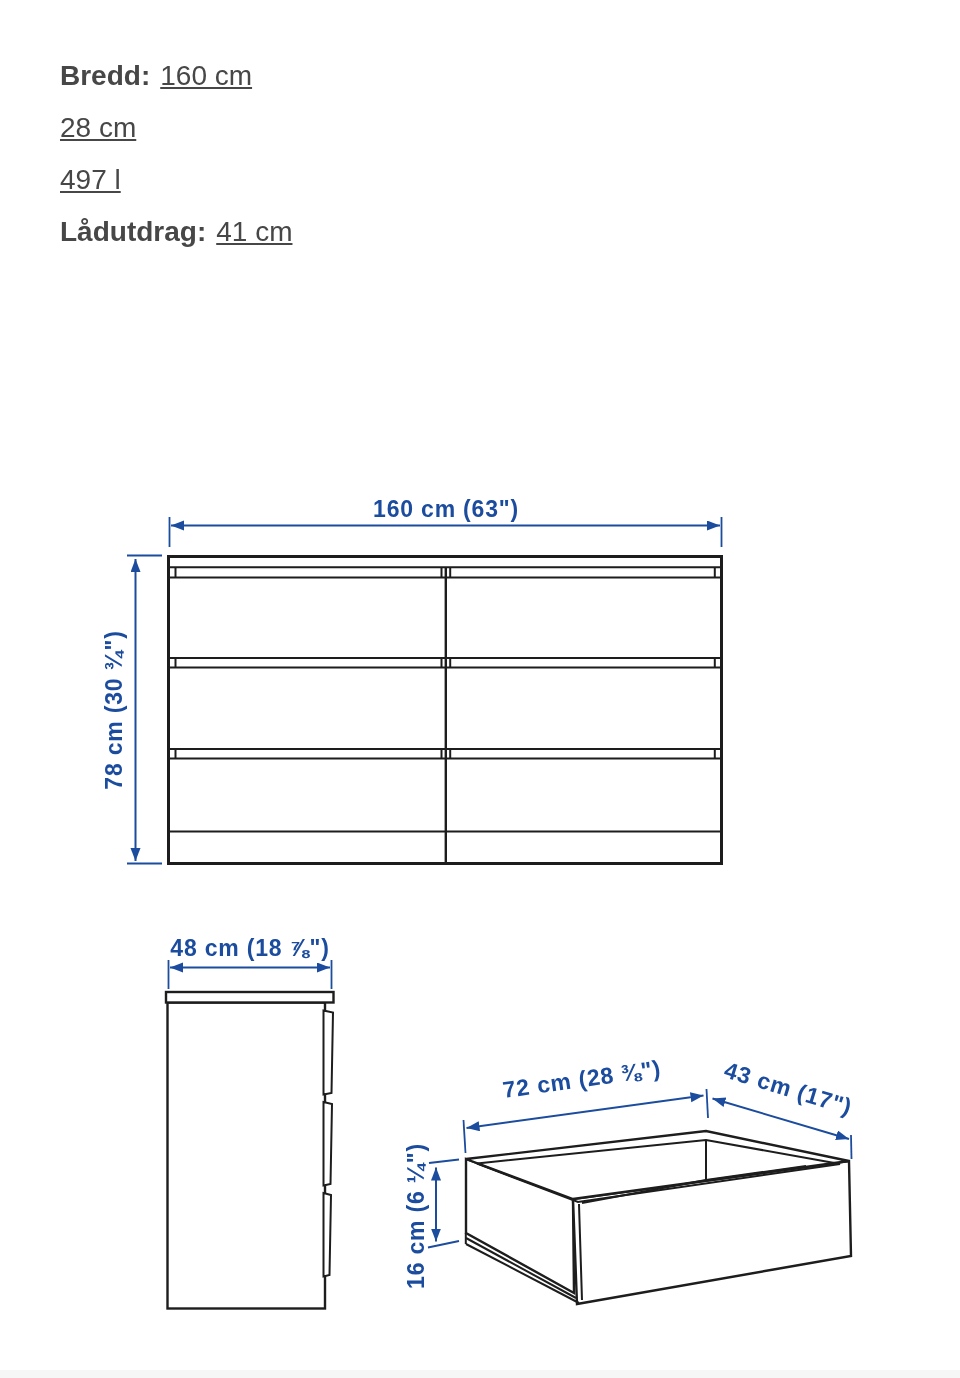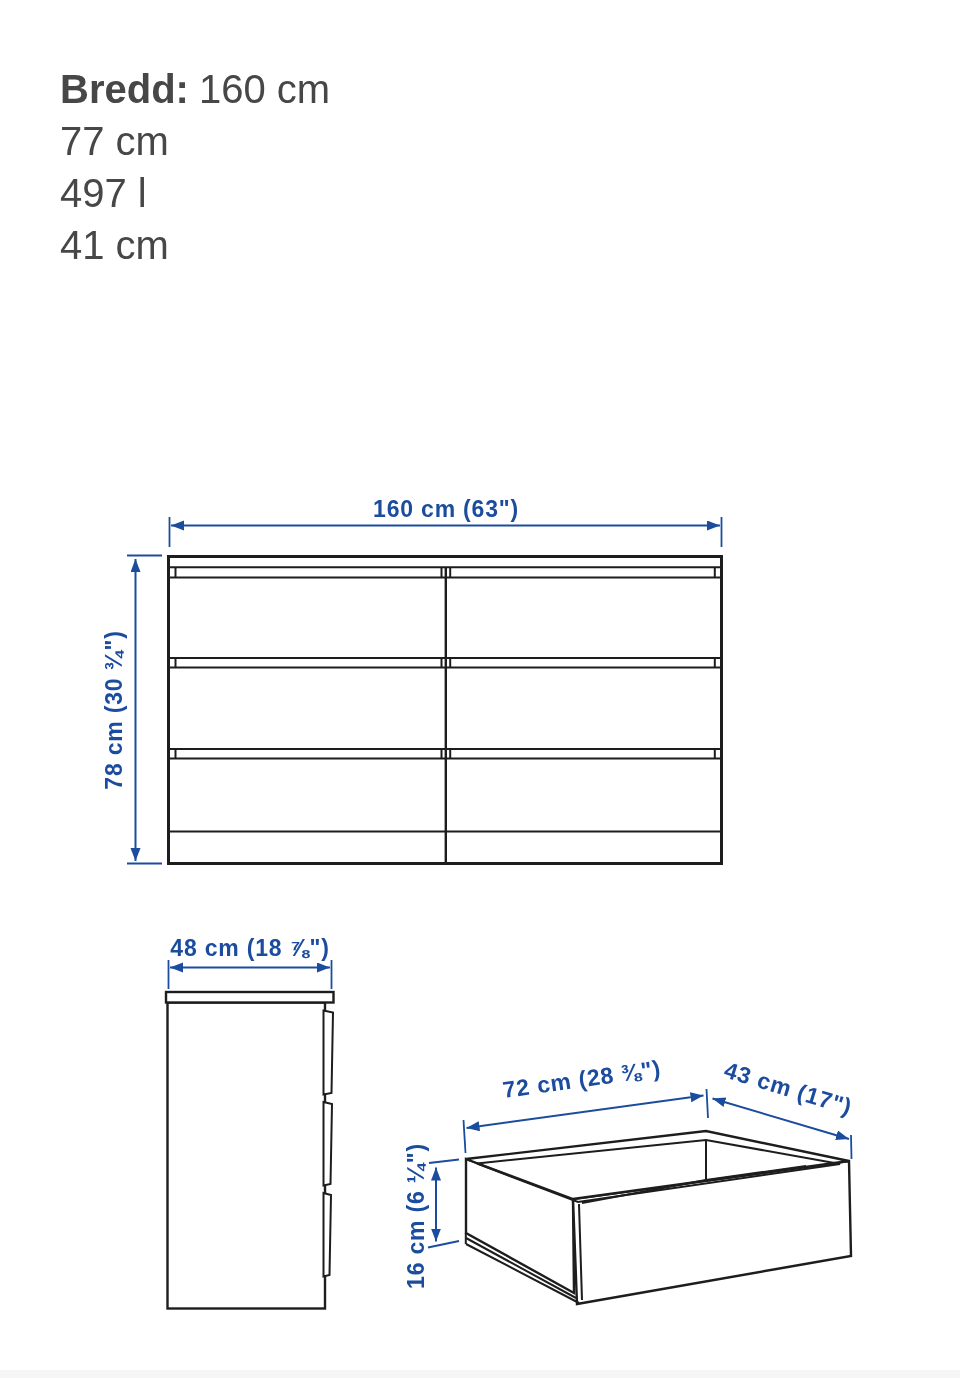--- a/index.html
+++ b/index.html
@@ -1,23 +1,23 @@
 <!DOCTYPE html>
 <html><head>
 <meta charset="utf-8">
 <style>
   html,body{margin:0;padding:0;background:#fff;}
   .page{
     position:relative;width:960px;height:1378px;background:#ffffff;overflow:hidden;
     font-family:"Liberation Sans","DejaVu Sans",sans-serif;
   }
   .specs{position:absolute;left:60px;top:60px;}
-  .spec-row{height:52px;display:flex;align-items:flex-end;font-size:40px;color:#474747;white-space:nowrap;}
+  .spec-row{height:52px;display:flex;align-items:flex-start;font-size:28px;color:#474747;white-space:nowrap;}
   .spec-label{font-weight:700;margin-right:10px;}
-  .spec-value{font-weight:400;}
+  .spec-value{font-weight:400;text-decoration:underline;}
   svg.diagram{position:absolute;left:0;top:0;}
   .dim-label{
     fill:#1b4c9e;
     font-family:"Liberation Sans","DejaVu Sans",sans-serif;
     font-weight:700;font-size:23px;letter-spacing:0.8px;
   }
   .dim-line{stroke:#1b4c9e;stroke-width:2;fill:none;}
   .ext-line{stroke:#1b4c9e;stroke-width:1.8;fill:none;}
   .oline{stroke:#1d1d1d;stroke-width:3;fill:#ffffff;}
   .shape{stroke:#1d1d1d;stroke-width:2.4;fill:#ffffff;stroke-linejoin:miter;}
@@ -28,26 +28,27 @@
 <body>
 
 <div class="page">
 
   <section class="specs">
     <div class="spec-row">
       <span class="spec-label">Bredd:</span>
       <span class="spec-value">160 cm</span>
     </div>
     <div class="spec-row">
-      <span class="spec-value">77 cm</span>
+      <span class="spec-value">28 cm</span>
     </div>
     <div class="spec-row">
       <span class="spec-value">497 l</span>
     </div>
     <div class="spec-row">
+      <span class="spec-label">Lådutdrag:</span>
       <span class="spec-value">41 cm</span>
     </div>
   </section>
 
   <svg class="diagram" width="960" height="1378" viewBox="0 0 960 1378">
     <defs>
       <marker id="arr" markerUnits="userSpaceOnUse" markerWidth="14" markerHeight="12" refX="13" refY="5" orient="auto-start-reverse">
         <path d="M0,0 L13,5 L0,10 Z" fill="#1b4c9e"></path>
       </marker>
     </defs>

